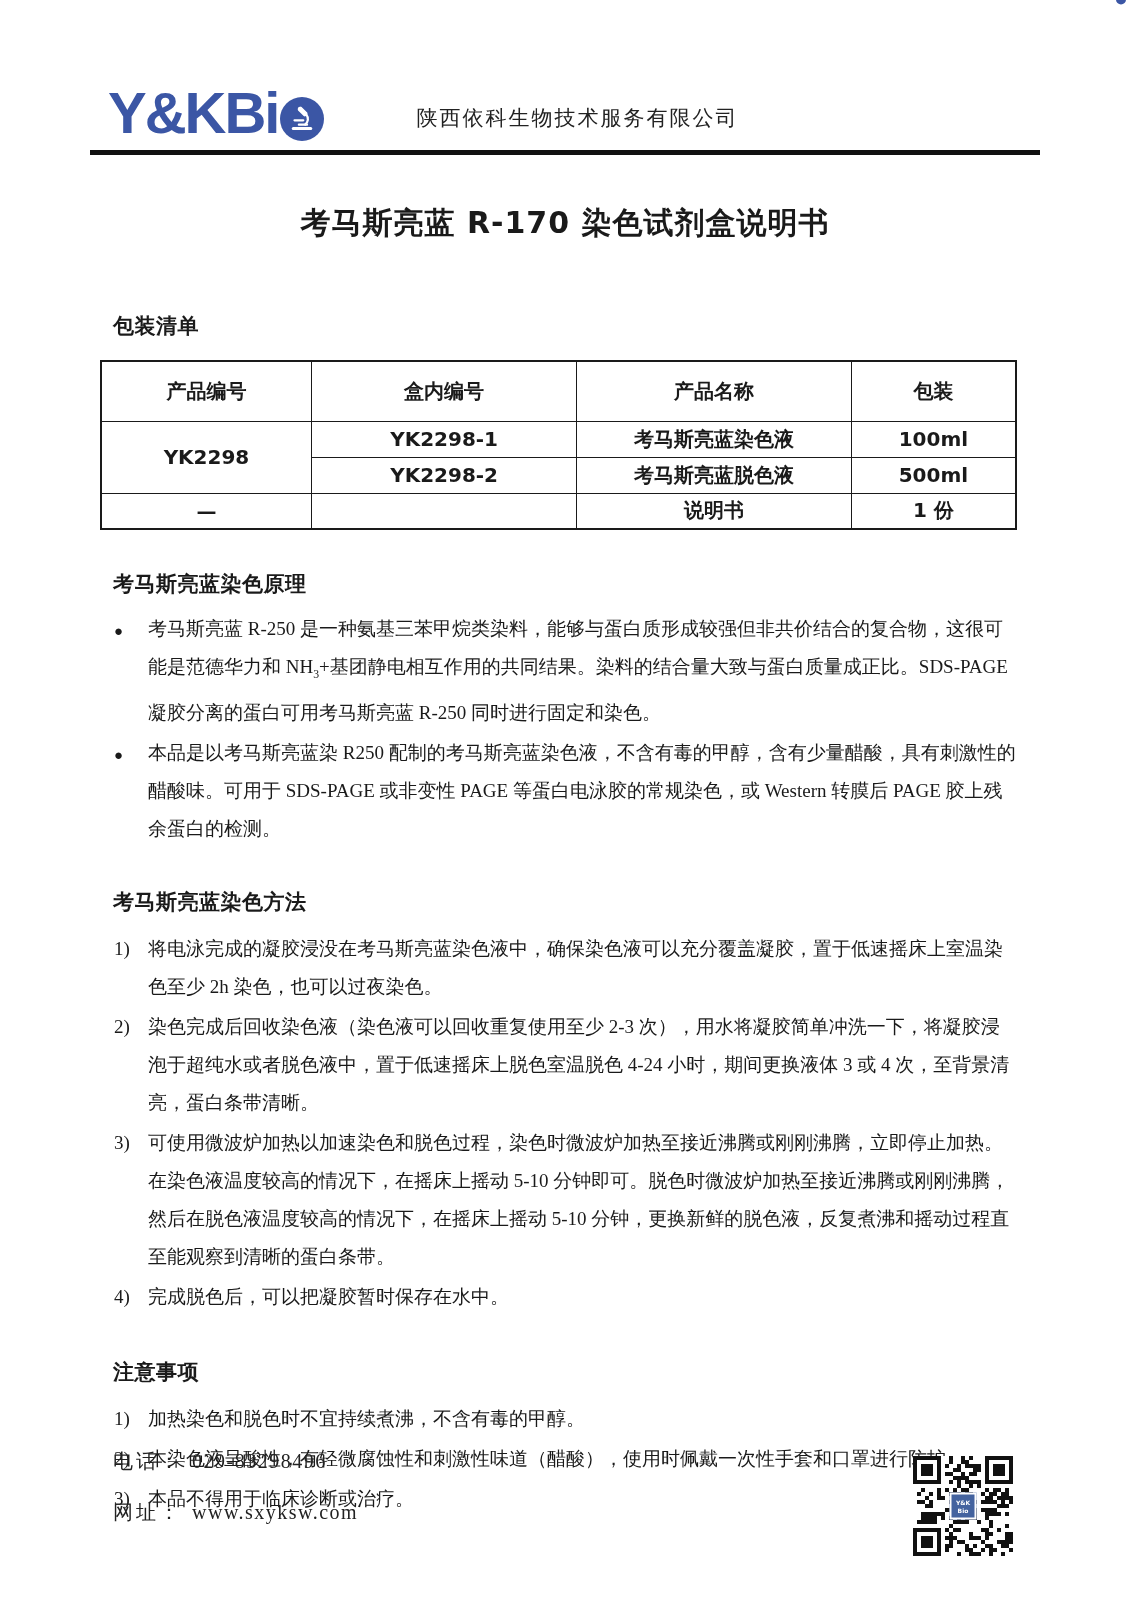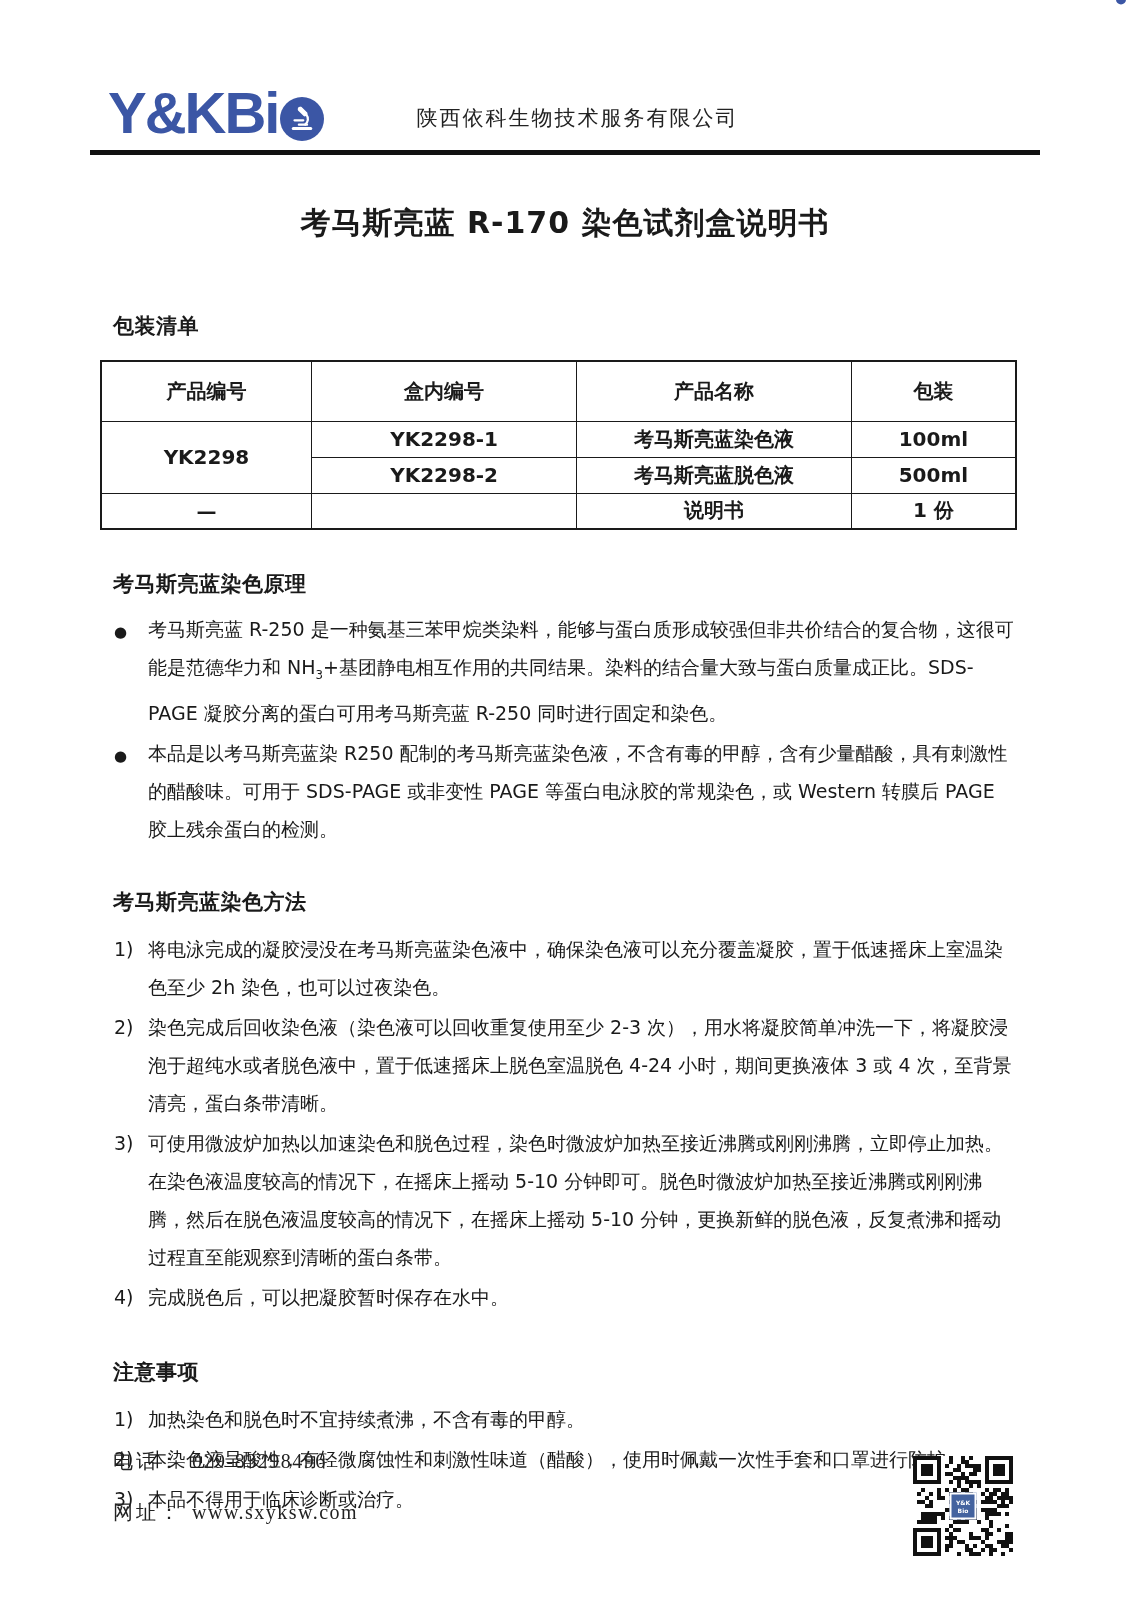--- a/index.html
+++ b/index.html
@@ -68,21 +68,21 @@
   }
   table.packing th, table.packing td {
     border: 1.5px solid #1a1a1a; padding: 0;
   }
   table.packing { border: 2.5px solid #1a1a1a; }
   table.packing th { height: 60px; font-size: 20px; }
   table.packing td { height: 36px; }
   .col1 { width: 23%; } .col2 { width: 29%; } .col3 { width: 30%; } .col4 { width: 18%; }
 
   
-  .body-text { font-size: 19px; line-height: 38px; }
+  .body-text { font-size: 19px; line-height: 38px; font-family: Liberation Serif, serif; }
   .bullet-list { margin-top: 12px; }
   .bullet-item { display:flex; padding-left: 14px; margin-top: 2px; }
   .bullet-dot { width: 34px; flex: none; }
   .bullet-dot::before { content: "●"; font-size: 15px; position: relative; top: 1px; }
   .bullet-text { flex: 1; }
   sub { font-size: 0.62em; }
 
   .num-list { margin-top: 14px; }
   .num-item { display:flex; padding-left: 14px; margin-top: 2px; }
   .num-label { width: 34px; flex: none; }

